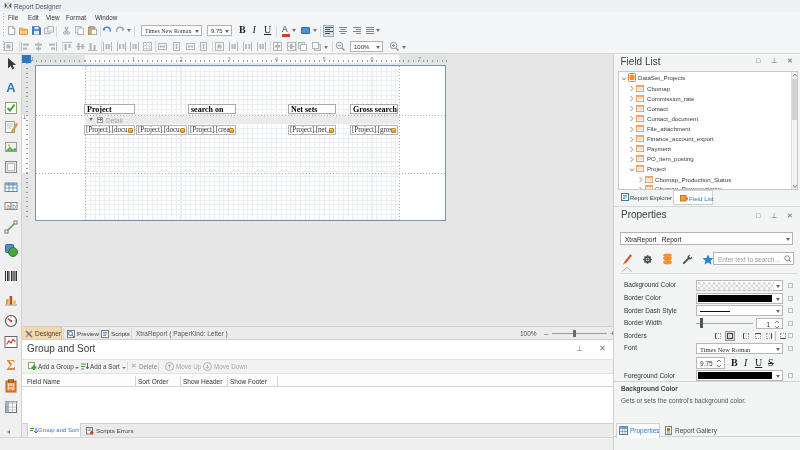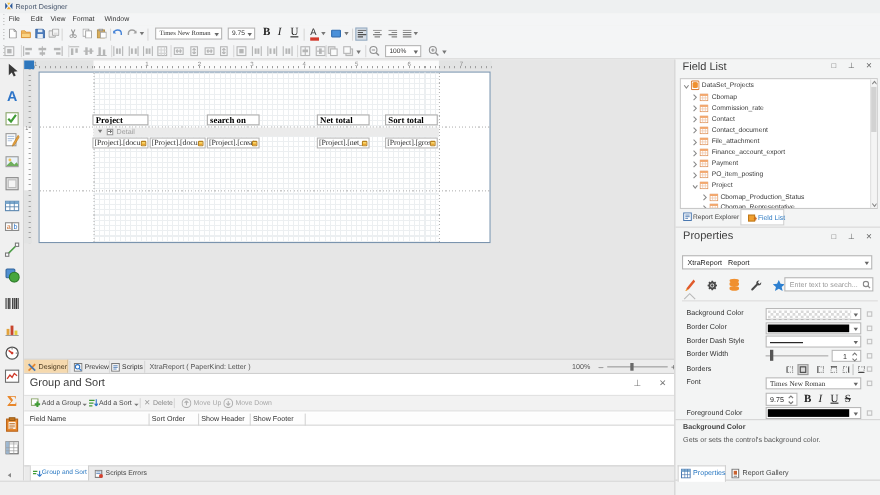--- a/index.html
+++ b/index.html
@@ -382,22 +382,22 @@
 
     <div class="abs" style="left:49px;top:50px;width:314px;height:8px;background:#ebebeb"></div>
     <div class="abs" style="left:53px;top:52px;width:0;height:0;border-left:2.8px solid transparent;border-right:2.8px solid transparent;border-top:3.5px solid #777"></div>
       <div class="abs" style="left:61px;top:50.5px;width:6px;height:6px;background:#fff;border:1px solid #9a9a9a"></div>
       <div class="abs" style="left:62.2px;top:53px;width:3.6px;height:1px;background:#777"></div>
       <div class="abs" style="left:63.5px;top:51.7px;width:1px;height:3.6px;background:#777"></div>
       <span class="abs" style="left:70px;top:50.5px;font-size:6.5px;color:#9e9e9e">Detail</span>
 
     <div class="rlabel" style="left:48px;top:38px;width:51px;height:10px">Project</div>
     <div class="rlabel" style="left:152px;top:38px;width:48px;height:10px">search on</div>
-    <div class="rlabel" style="left:252px;top:38px;width:48px;height:10px">Net total</div>
-    <div class="rlabel" style="left:314px;top:38px;width:48px;height:10px">Sort total</div>
+    <div class="rlabel" style="left:252px;top:38px;width:48px;height:10px">Net sets</div>
+    <div class="rlabel" style="left:314px;top:38px;width:48px;height:10px">Gross search</div>
 
     <div class="rfield" style="left:48px;top:59px;width:51px;height:10px">[Project].[docu<span class="stag"></span></div>
     <div class="rfield" style="left:100px;top:59px;width:51px;height:10px">[Project].[docu<span class="stag"></span></div>
     <div class="rfield" style="left:152px;top:59px;width:48px;height:10px">[Project].[creat<span class="stag"></span></div>
     <div class="rfield" style="left:252px;top:59px;width:48px;height:10px">[Project].[net_<span class="stag"></span></div>
     <div class="rfield" style="left:314px;top:59px;width:48px;height:10px">[Project].[gros<span class="stag"></span></div>
   </div>
 </div>
 
 <div id="tabstrip" class="abs">

